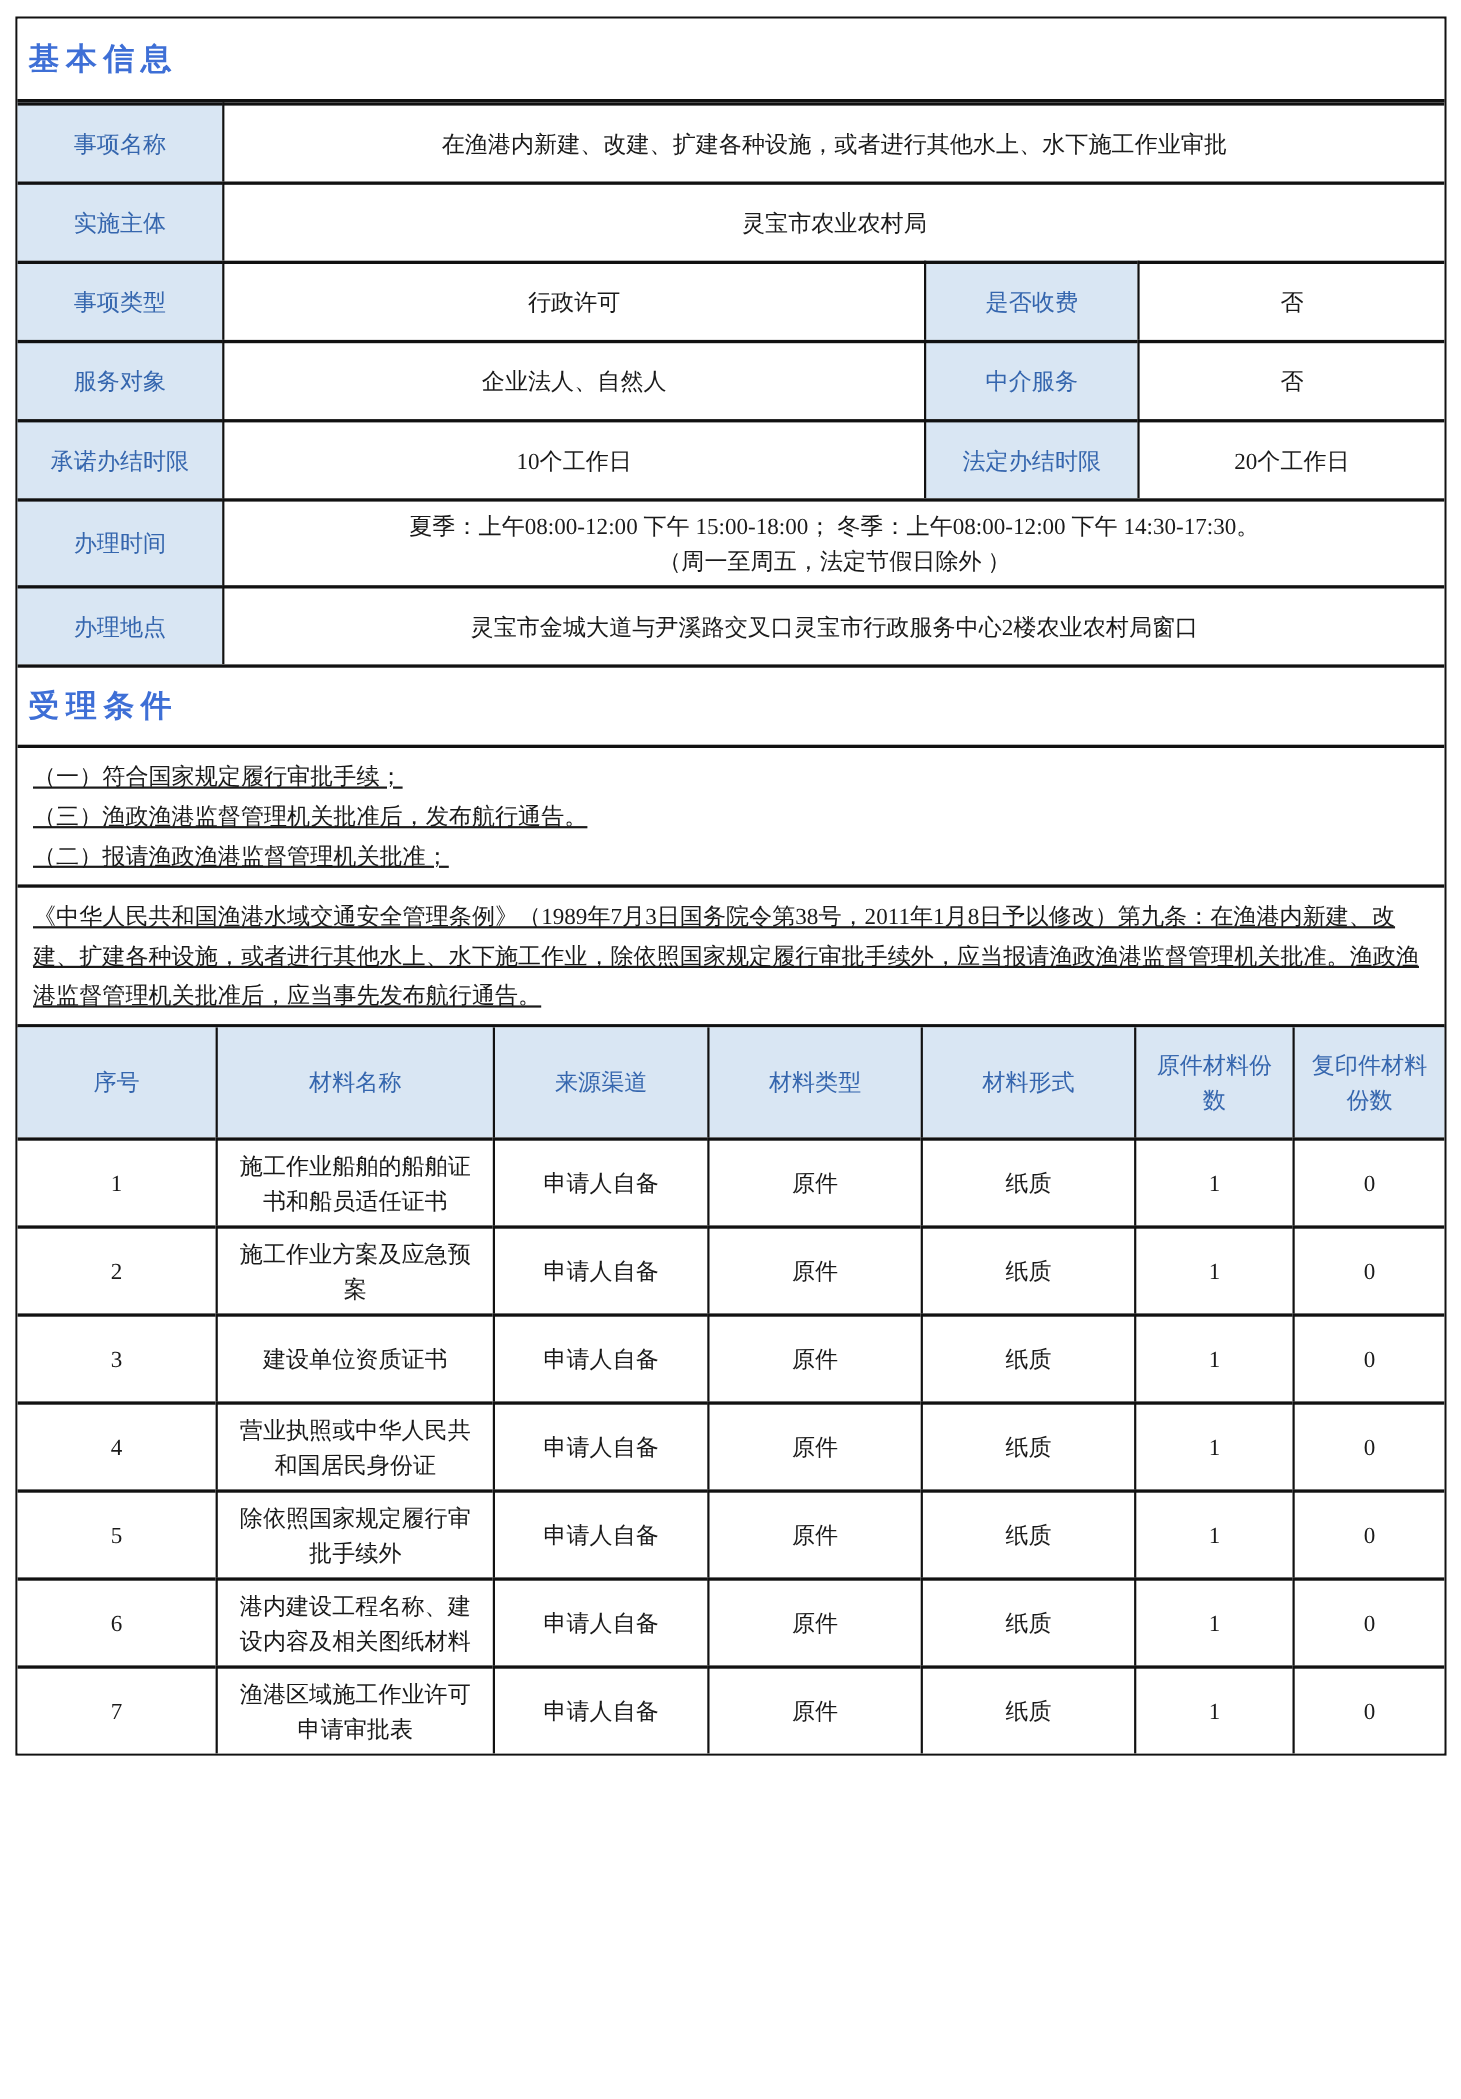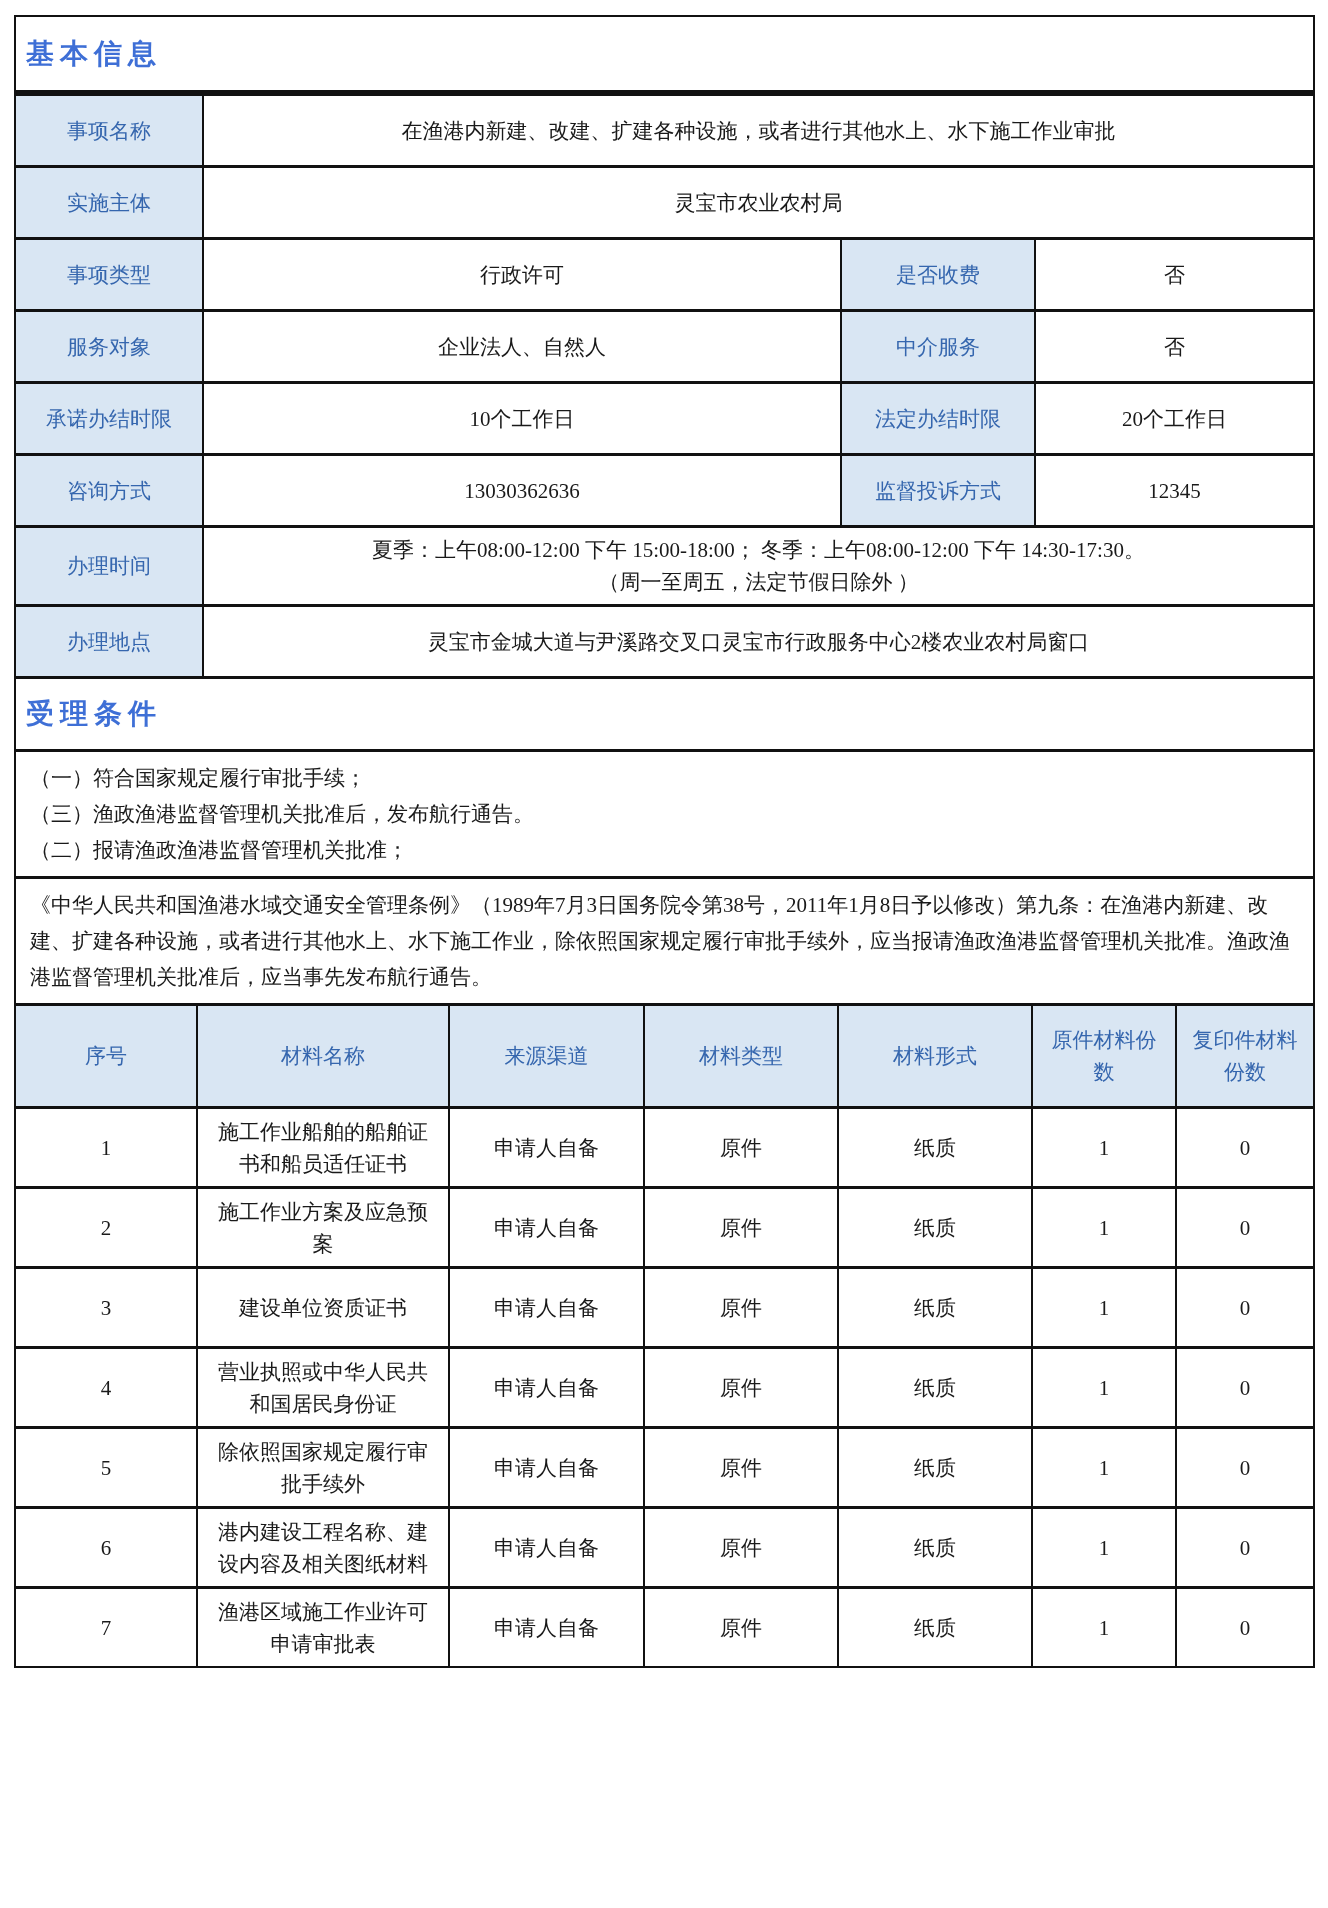--- a/index.html
+++ b/index.html
@@ -43,21 +43,21 @@
 
   
   .basic td{height:72px;}
   .basic td.lbl{background:var(--label-bg);color:var(--label-blue);}
   .basic td.val{background:#ffffff;color:var(--text);}
   .basic .hours-line{}
 
   
   .txt{
     padding:8px 14px;background:#ffffff;
-    font-size:21px;line-height:36px;text-align:left;color:var(--text);
+    font-size:21px;line-height:36px;text-align:left;color:var(--text);text-decoration:underline;
   }
   .txt .cond-line{text-align:left;}
 
   
   .mat thead th{
     height:100px;background:var(--label-bg);color:var(--label-blue);
     border-top:none;
   }
   .mat tbody td{height:80px;background:#ffffff;color:var(--text);
     border-top:3px solid var(--border);}
@@ -96,26 +96,20 @@
           <td class="lbl">服务对象</td>
           <td class="val">企业法人、自然人</td>
           <td class="lbl">中介服务</td>
           <td class="val">否</td>
         </tr>
         <tr>
           <td class="lbl">承诺办结时限</td>
           <td class="val">10个工作日</td>
           <td class="lbl">法定办结时限</td>
           <td class="val">20个工作日</td>
-        </tr>
-        <tr>
-          <td class="lbl">咨询方式</td>
-          <td class="val">13030362636</td>
-          <td class="lbl">监督投诉方式</td>
-          <td class="val">12345</td>
         </tr>
         <tr>
           <td class="lbl">办理时间</td>
           <td class="val" colspan="3">
             <div class="hours-line">夏季：上午08:00-12:00 下午 15:00-18:00；  冬季：上午08:00-12:00 下午 14:30-17:30。</div>
             <div class="hours-line">（周一至周五，法定节假日除外 ）</div>
           </td>
         </tr>
         <tr>
           <td class="lbl">办理地点</td>

